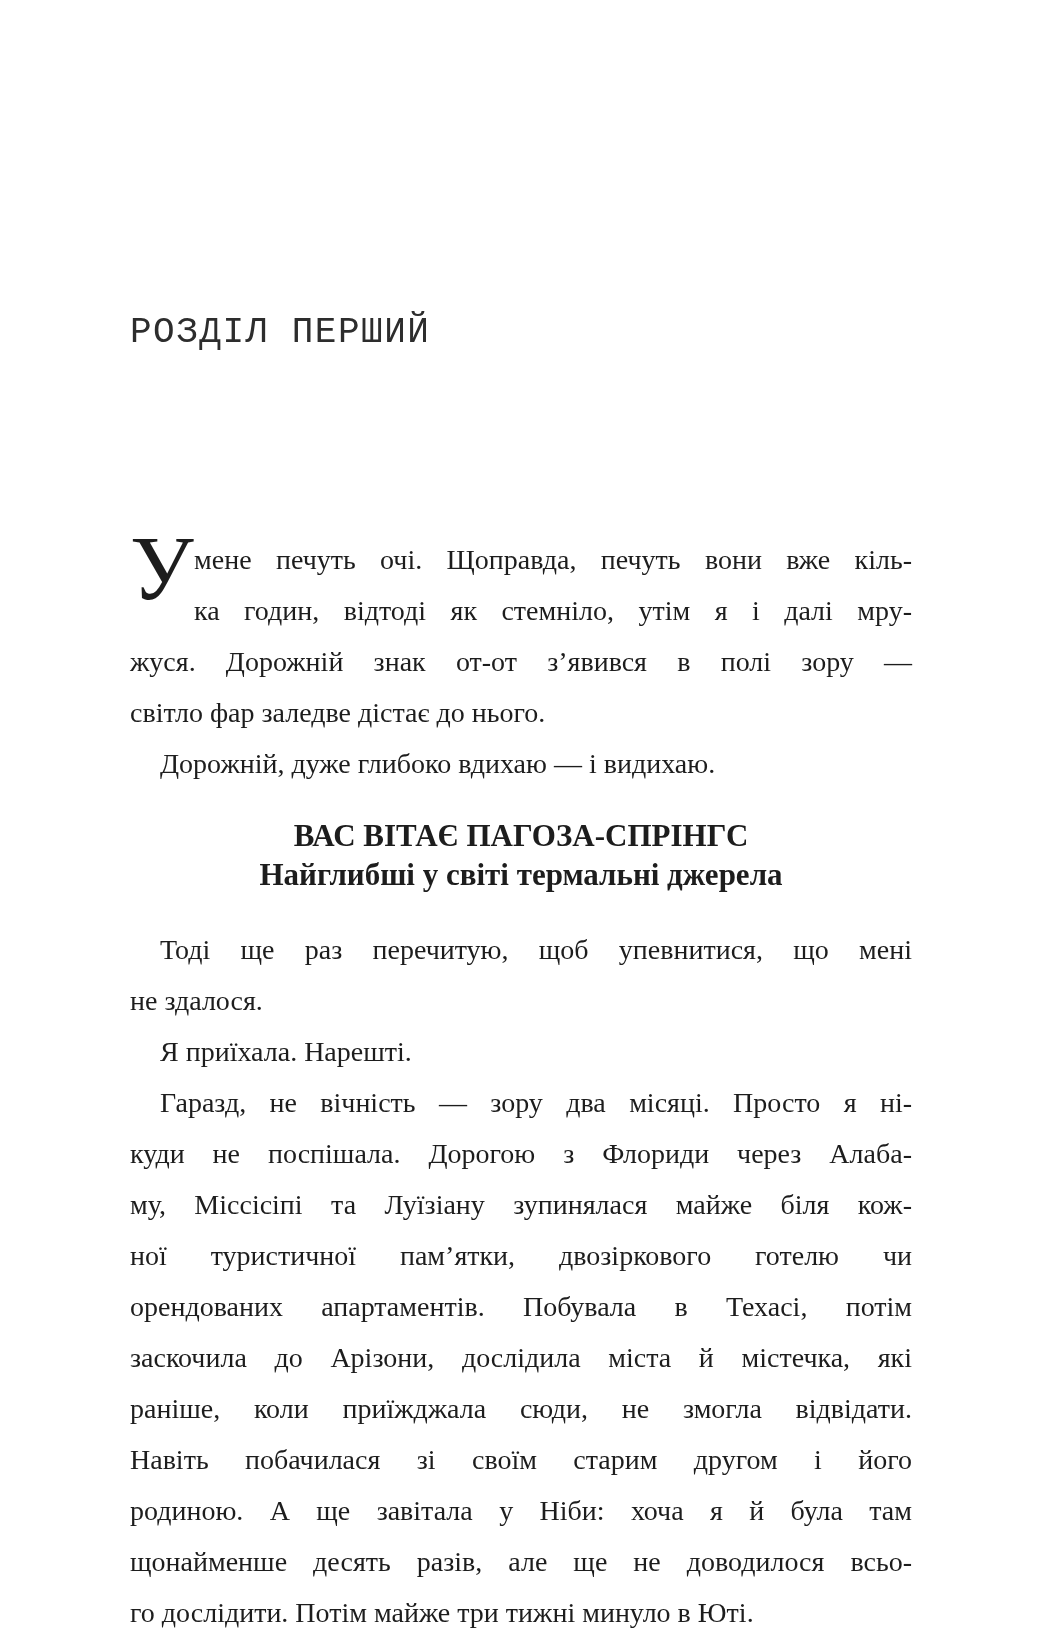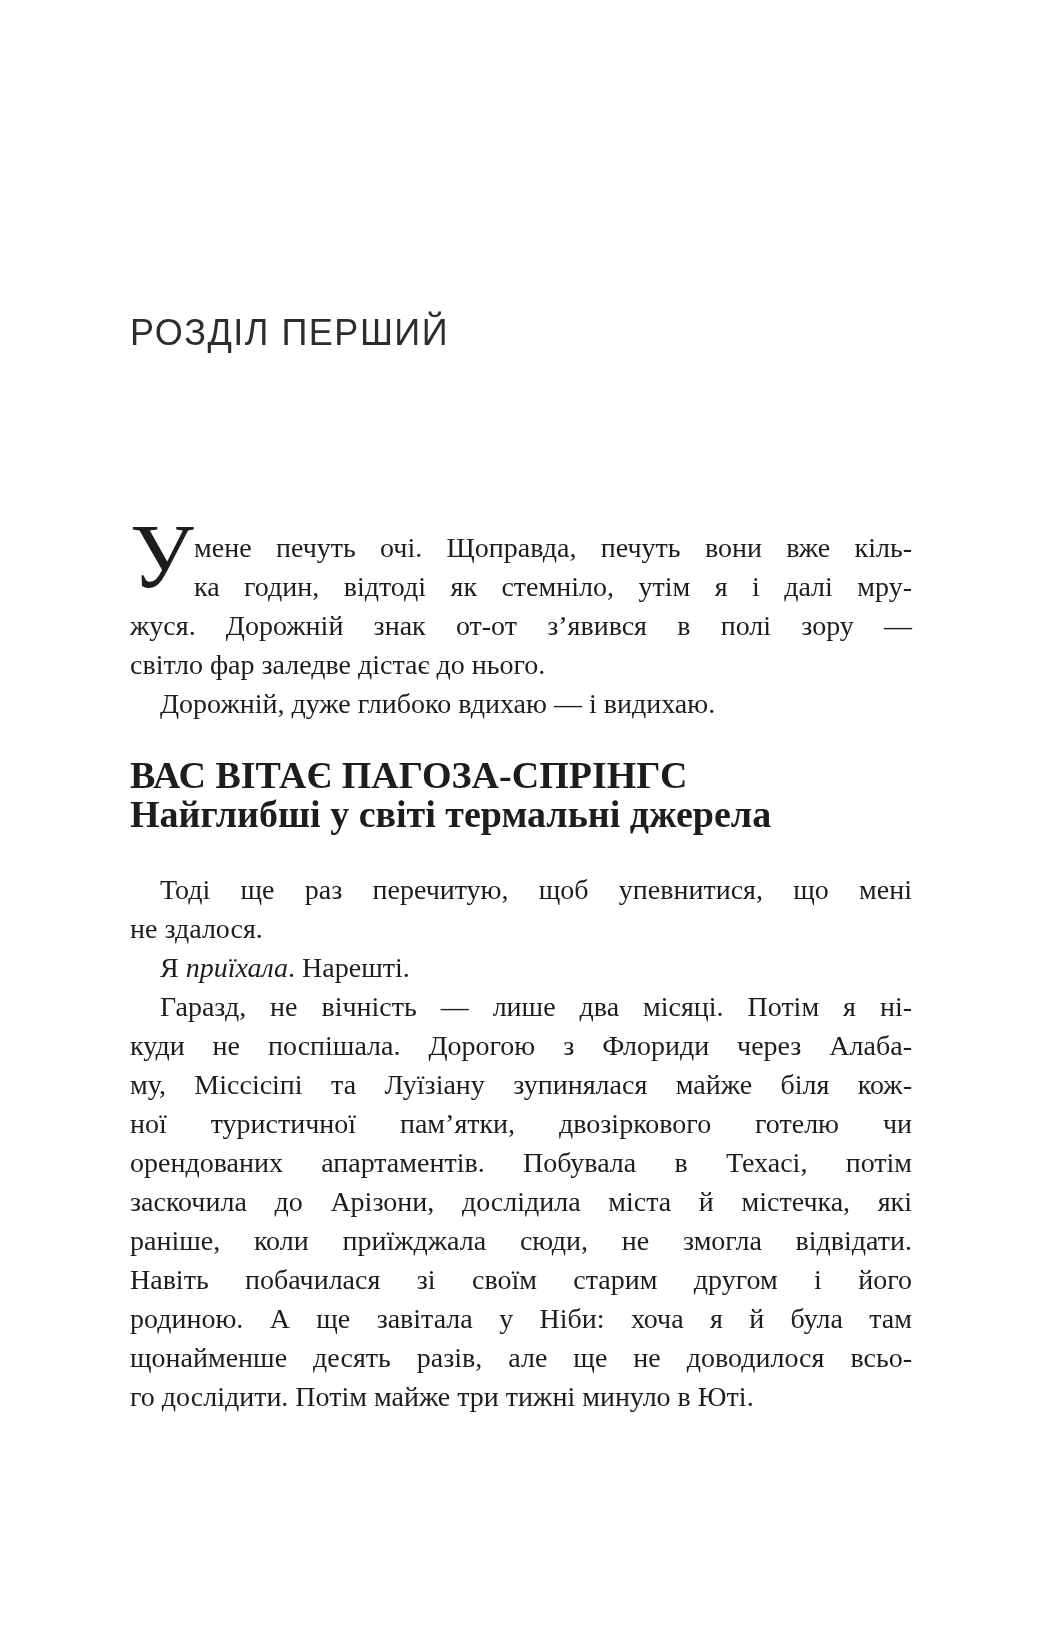--- a/index.html
+++ b/index.html
@@ -10,21 +10,21 @@
     height: 1630px;
     background: #ffffff;
     overflow: hidden;
     font-family: "Liberation Serif", serif;
     color: #1d1d1d;
   }
   .chapter-heading {
     position: absolute;
     left: 130px;
     top: 315px;
-    font-family: Liberation Sans, sans-serif;
+    font-family: Liberation Mono, monospace;
     font-weight: 300;
     font-size: 36px;
     line-height: 36px;
     letter-spacing: 1.5px;
     color: #2d2d2d;
     white-space: nowrap;
   }
   .text-block {
     position: absolute;
     left: 130px;
@@ -32,43 +32,44 @@
     width: 782px;
     font-size: 28px;
     line-height: 39px;
     color: #1d1d1d;
   }
   .para { position: relative; }
   .line {
     text-align: justify;
     text-align-last: justify;
     white-space: normal;
+    margin-top: 12px;
   }
   .line.final {
     text-align: left;
     text-align-last: left;
   }
   .indent { text-indent: 30px; }
   .dc-pad { padding-left: 64px; }
   .drop-cap {
     position: absolute;
     left: 0;
     top: -16px;
     font-size: 90px;
     line-height: 90px;
     color: #1d1d1d;
   }
   .welcome-sign {
     margin: 33px 0 36px 0;
-    text-align: left;
+    text-align: center;
     font-weight: 700;
-    font-size: 38px;
+    font-size: 31px;
     line-height: 39px;
   }
-  .italic { font-style: italic; }
+  .italic { }
 </style>
 </head>
 <body>
 
 <div class="page">
 
   <div class="chapter-heading">РОЗДІЛ ПЕРШИЙ</div>
 
   <div class="text-block">
 
@@ -93,21 +94,21 @@
       <div class="line indent">Тоді ще раз перечитую, щоб упевнитися, що мені</div>
       <div class="line final">не здалося.</div>
     </div>
 
     <div class="para">
       <div class="line final indent"><span>Я </span><span class="italic">приїхала</span><span>. Нарешті.</span></div>
     </div>
 
 
     <div class="para">
-      <div class="line indent">Гаразд, не вічність — лише два місяці. Потім я ні-</div>
+      <div class="line indent">Гаразд, не вічність — зору два місяці. Просто я ні-</div>
       <div class="line">куди не поспішала. Дорогою з Флориди через Алаба-</div>
       <div class="line">му, Міссісіпі та Луїзіану зупинялася майже біля кож-</div>
       <div class="line">ної туристичної пам’ятки, двозіркового готелю чи</div>
       <div class="line">орендованих апартаментів. Побувала в Техасі, потім</div>
       <div class="line">заскочила до Арізони, дослідила міста й містечка, які</div>
       <div class="line">раніше, коли приїжджала сюди, не змогла відвідати.</div>
       <div class="line">Навіть побачилася зі своїм старим другом і його</div>
       <div class="line">родиною. А ще завітала у Ніби: хоча я й була там</div>
       <div class="line">щонайменше десять разів, але ще не доводилося всьо-</div>
       <div class="line final">го дослідити. Потім майже три тижні минуло в Юті.</div>

